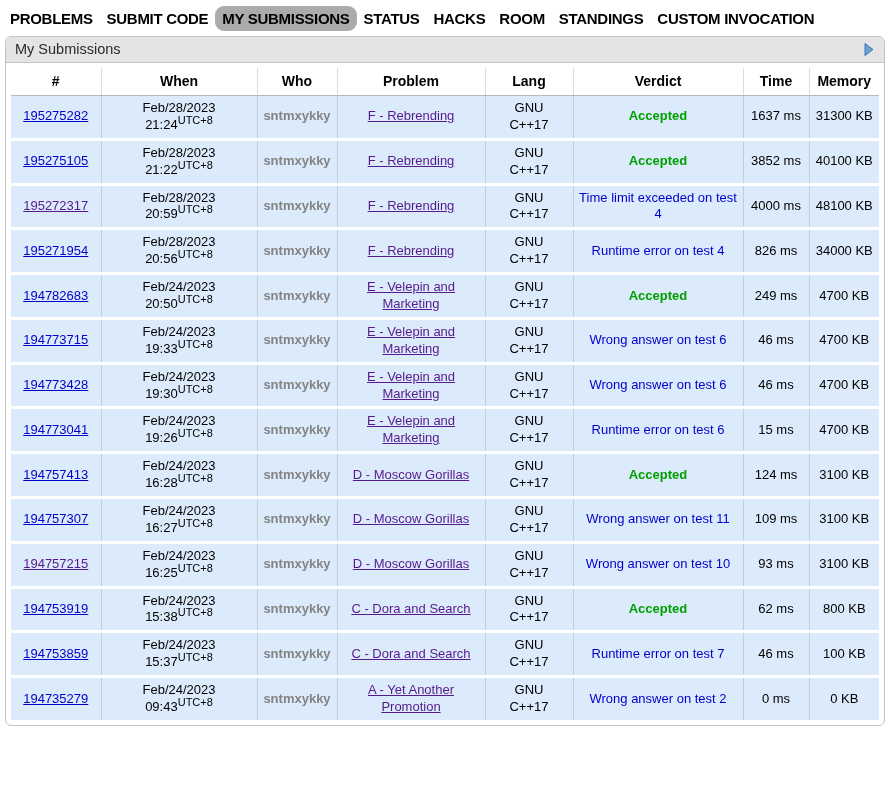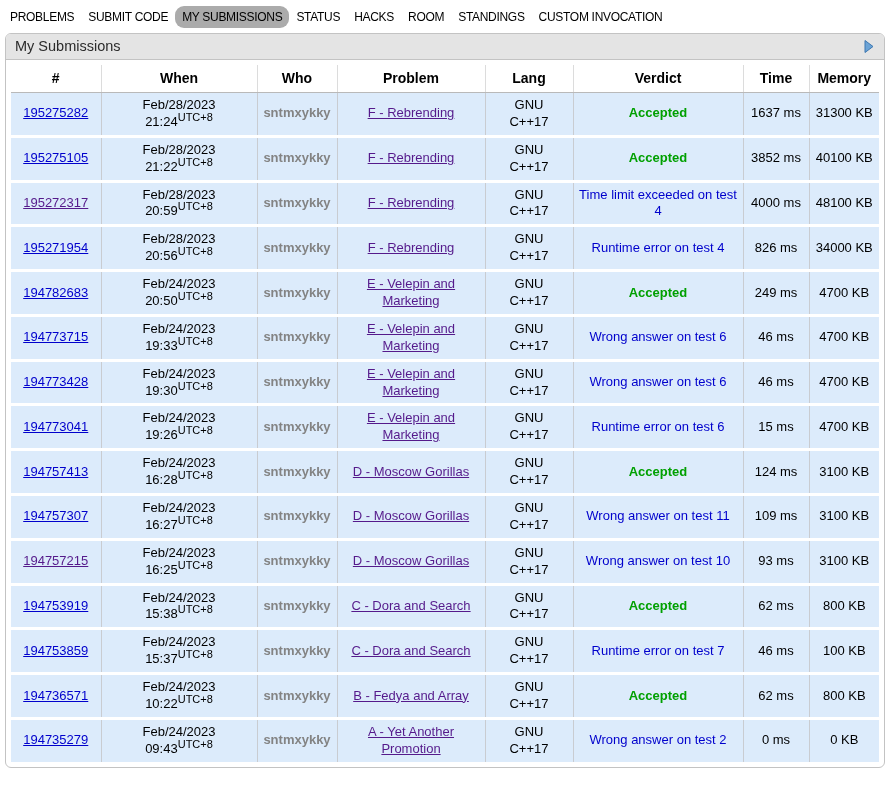--- a/index.html
+++ b/index.html
@@ -10,22 +10,22 @@
     color: #000;
   }
 
   
   .topnav {
     display: flex;
     align-items: center;
     padding: 6px 2px 5px 3px;
   }
   .tab {
-    font-size: 12px;
-    font-weight: normal;
+    font-size: 15px;
+    font-weight: bold;
     letter-spacing: -0.3px;
     color: #000;
     padding: 4px 7px;
     border-radius: 9px;
     white-space: nowrap;
     cursor: pointer;
   }
   .tab.active { background: #ababab; }
 
   
@@ -292,31 +292,20 @@
     <td class="c-when"><span>Feb/24/2023</span><br><span>15:37</span><sup>UTC+8</sup></td>
     <td class="c-who"><a class="who-link" href="#">sntmxykky</a></td>
     <td class="c-problem"><a class="problem-link" href="#">C - Dora and Search</a></td>
     <td class="c-lang">GNU
 C++17</td>
     <td class="c-verdict">Runtime error on test 7</td>
     <td class="c-time">46 ms</td>
     <td class="c-memory">100 KB</td>
   </tr>
           <tr>
-    <td class="c-id"><a class="id-link" href="#">194736571</a></td>
-    <td class="c-when"><span>Feb/24/2023</span><br><span>10:22</span><sup>UTC+8</sup></td>
-    <td class="c-who"><a class="who-link" href="#">sntmxykky</a></td>
-    <td class="c-problem"><a class="problem-link" href="#">B - Fedya and Array</a></td>
-    <td class="c-lang">GNU
-C++17</td>
-    <td class="c-verdict accepted">Accepted</td>
-    <td class="c-time">62 ms</td>
-    <td class="c-memory">800 KB</td>
-  </tr>
-          <tr>
     <td class="c-id"><a class="id-link" href="#">194735279</a></td>
     <td class="c-when"><span>Feb/24/2023</span><br><span>09:43</span><sup>UTC+8</sup></td>
     <td class="c-who"><a class="who-link" href="#">sntmxykky</a></td>
     <td class="c-problem"><a class="problem-link" href="#">A - Yet Another Promotion</a></td>
     <td class="c-lang">GNU
 C++17</td>
     <td class="c-verdict">Wrong answer on test 2</td>
     <td class="c-time">0 ms</td>
     <td class="c-memory">0 KB</td>
   </tr>

